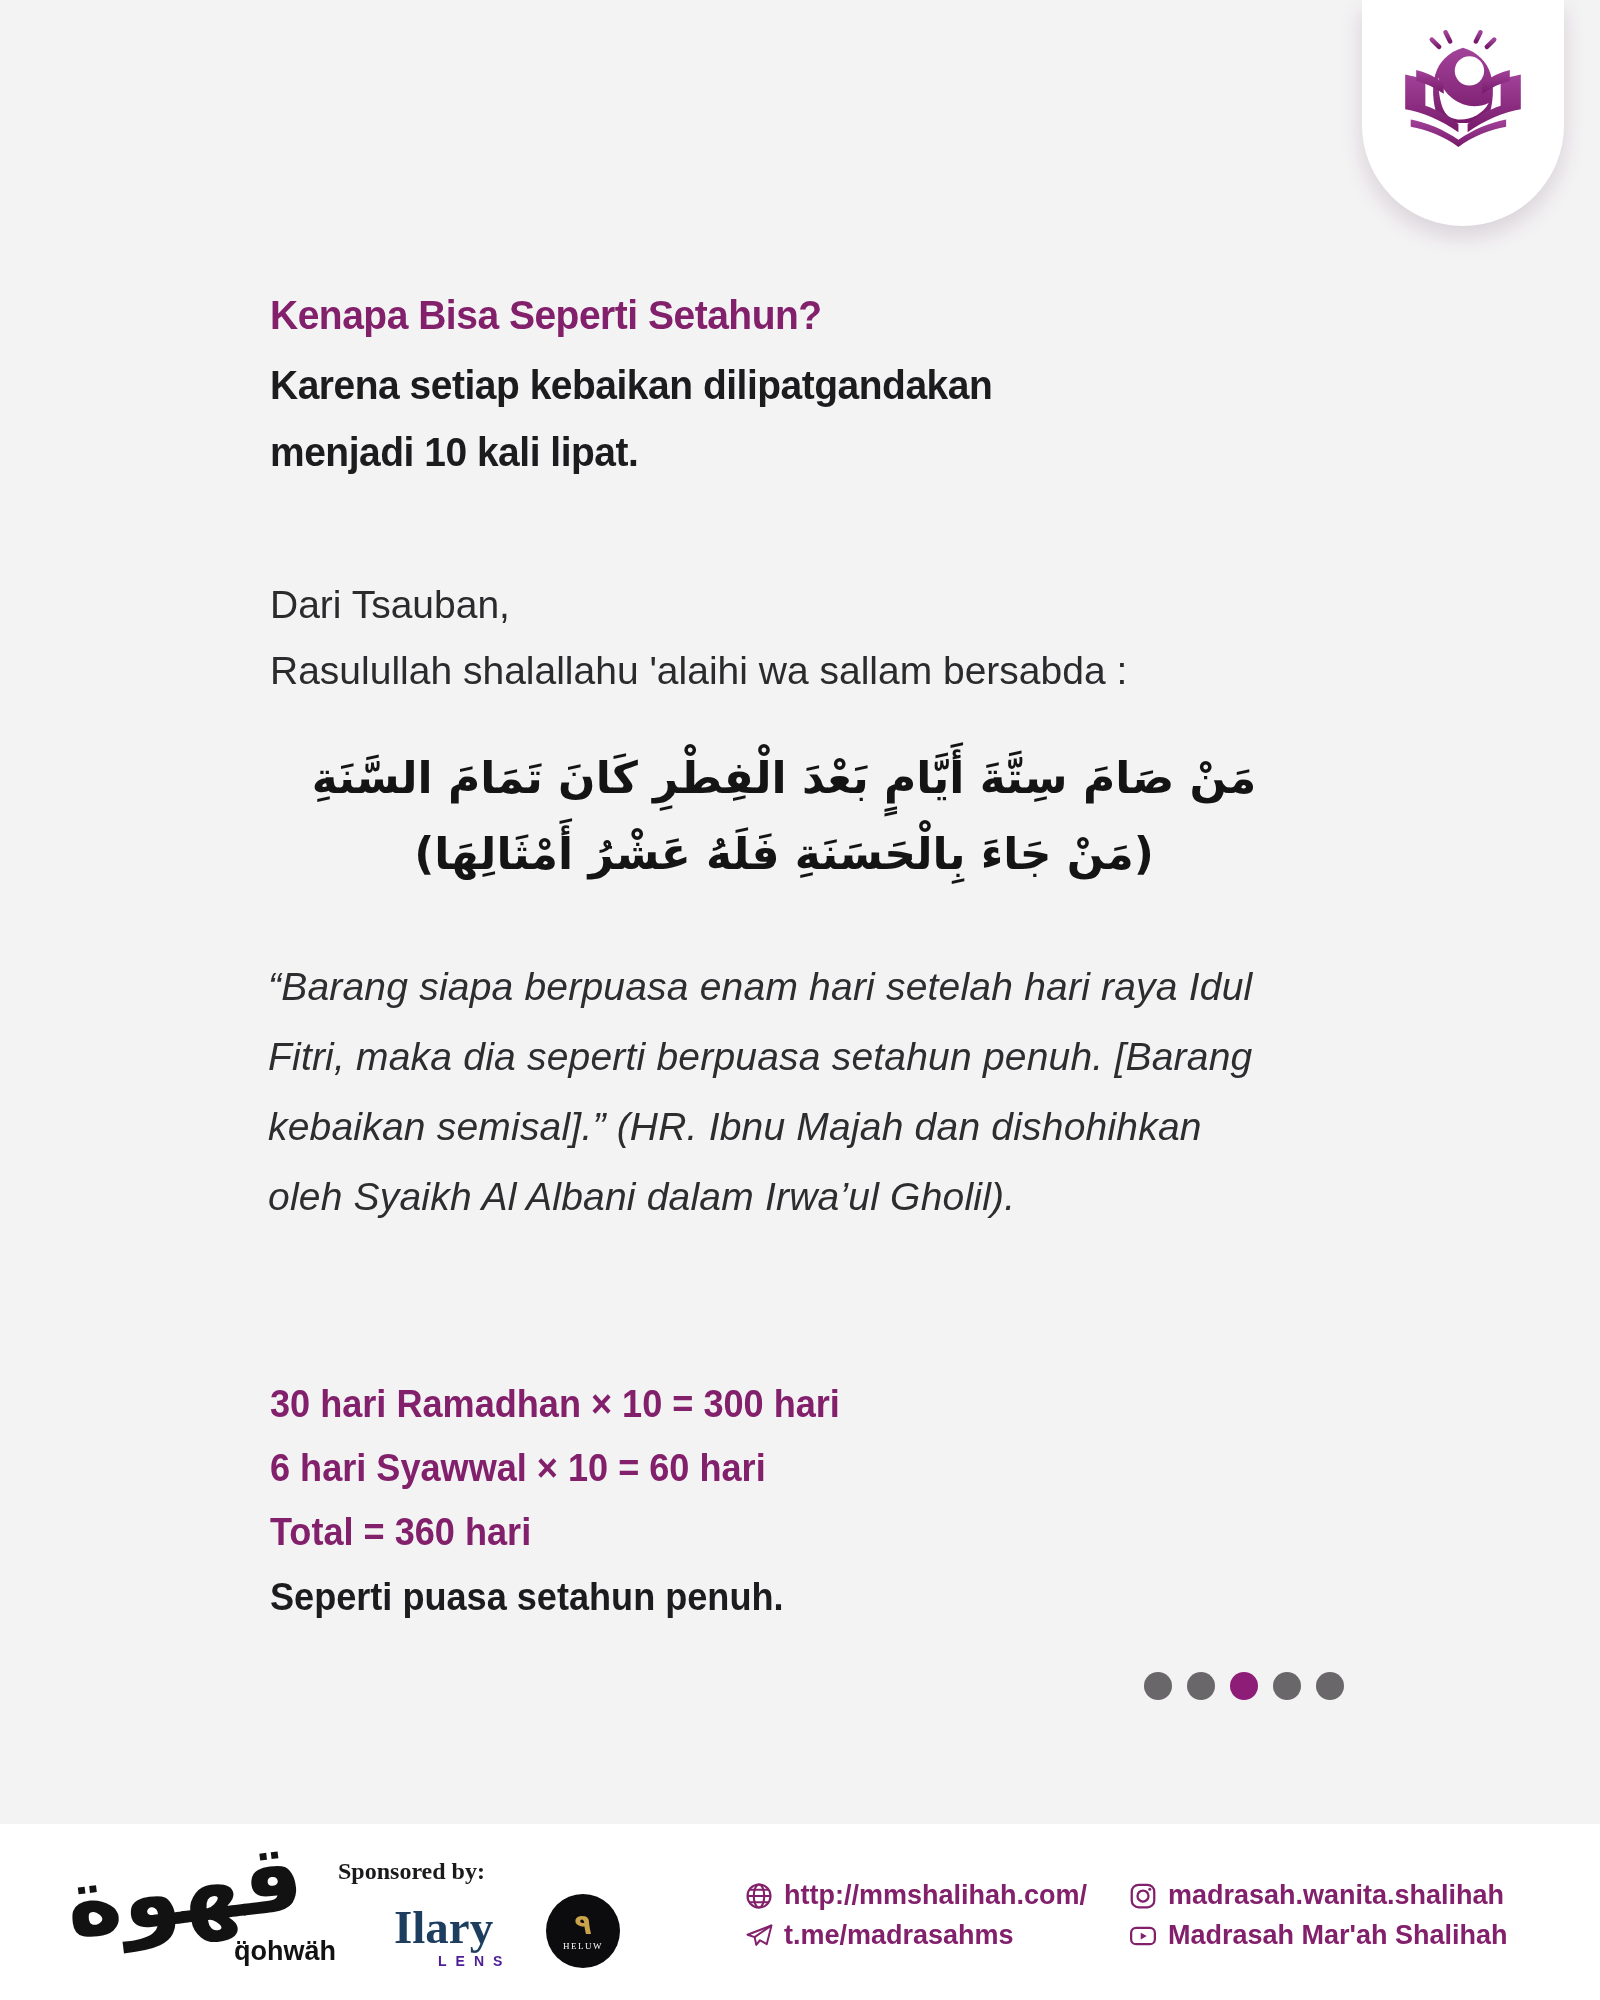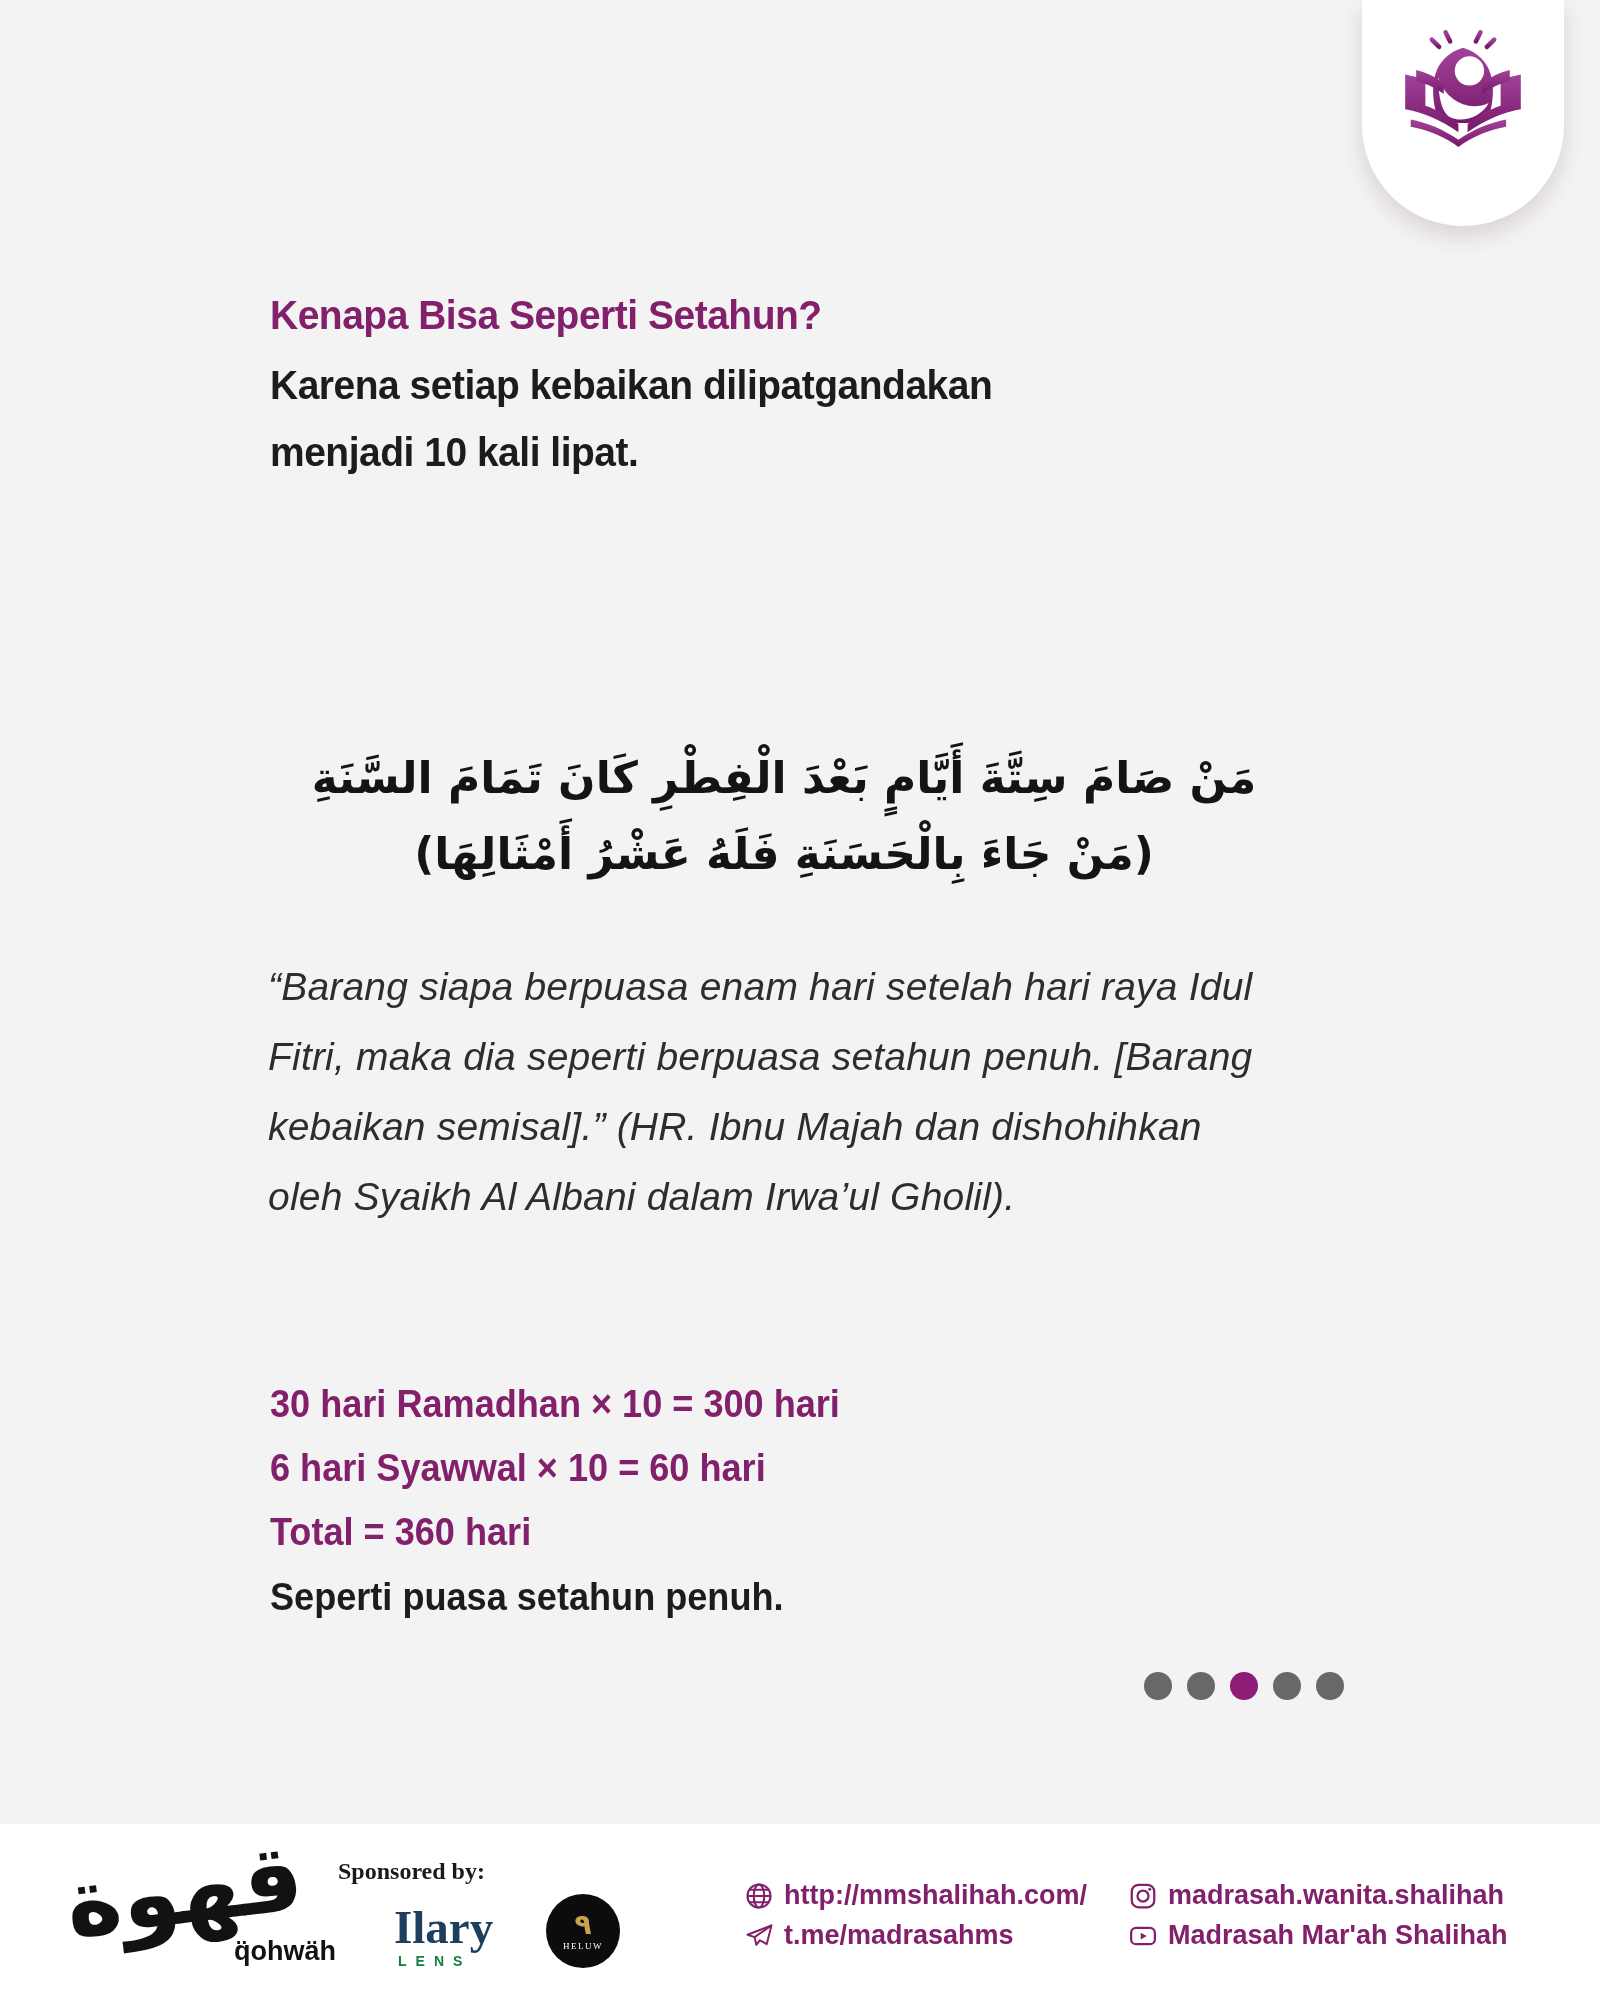--- a/index.html
+++ b/index.html
@@ -31,21 +31,21 @@
   .dot { width:28px; height:28px; border-radius:50%; background:#6a676a; }
   .dot.active { background:#8e1d78; }
 
   
   .footer { left:0; top:1824px; width:1600px; height:176px; background:#ffffff; }
   .qohwah-svg { position:absolute; left:66px; top:8px; width:250px; height:130px; }
   .qohwah-latin { position:absolute; left:234px; top:112px; font-size:27px; font-weight:700; color:#121212; }
   .sponsored { position:absolute; left:338px; top:34px; font-size:24px; font-weight:700; color:#1a1a1c;font-family:Liberation Serif, serif; }
   .ilary { position:absolute; left:394px; top:80px; color:#1d3e5f; }
   .ilary .name { font-family:"Liberation Serif", serif; font-size:47px; font-weight:700; line-height:46px; }
-  .ilary .sub { font-size:14px; font-weight:600; letter-spacing:9px; color:#15803d; margin-top:3px; padding-left:4px; }
+  .ilary .sub { font-size:14px; font-weight:600; letter-spacing:9px; color:#4c1d95; margin-top:3px; padding-left:4px;margin-left:40px; }
   .heluw { position:absolute; left:546px; top:70px; width:74px; height:74px; border-radius:50%;
            background:#0c0c0e; display:flex; flex-direction:column; align-items:center; justify-content:center; }
   .heluw .glyph { color:#c9a44a; font-size:28px; line-height:28px; font-family:"DejaVu Sans",sans-serif; font-weight:700; }
   .heluw .label { color:#ffffff; font-size:9px; letter-spacing:1.5px; font-family:"Liberation Serif",serif; margin-top:2px; }
 
   .links-col { position:absolute; top:56px; display:flex; flex-direction:column; gap:9px; }
   .links-col.c1 { left:744px; }
   .links-col.c2 { left:1128px; }
   .link-row { display:flex; align-items:center; gap:10px; color:#82206b; font-size:27px; font-weight:700; white-space:nowrap; }
   .link-row svg { width:30px; height:30px; flex:0 0 auto; }
@@ -84,20 +84,24 @@
       </g>
     </svg>
   </div>
 
   <div class="abs heading cond">Kenapa Bisa Seperti Setahun?</div>
   <div class="abs subheading cond">
     <div>Karena setiap kebaikan dilipatgandakan</div>
     <div>menjadi 10 kali lipat.</div>
   </div>
 
+  <div class="abs narration">
+    <div>Dari Tsauban,</div>
+    <div>Rasulullah shalallahu 'alaihi wa sallam bersabda :</div>
+  </div>
 
   <div class="abs arabic">
     <div>مَنْ صَامَ سِتَّةَ أَيَّامٍ بَعْدَ الْفِطْرِ كَانَ تَمَامَ السَّنَةِ</div>
     <div>(مَنْ جَاءَ بِالْحَسَنَةِ فَلَهُ عَشْرُ أَمْثَالِهَا)</div>
   </div>
 
   <div class="abs quote">
     <div>“Barang siapa berpuasa enam hari setelah hari raya Idul</div>
     <div>Fitri, maka dia seperti berpuasa setahun penuh. [Barang</div>
     <div>kebaikan semisal].” (HR. Ibnu Majah dan dishohihkan</div>

